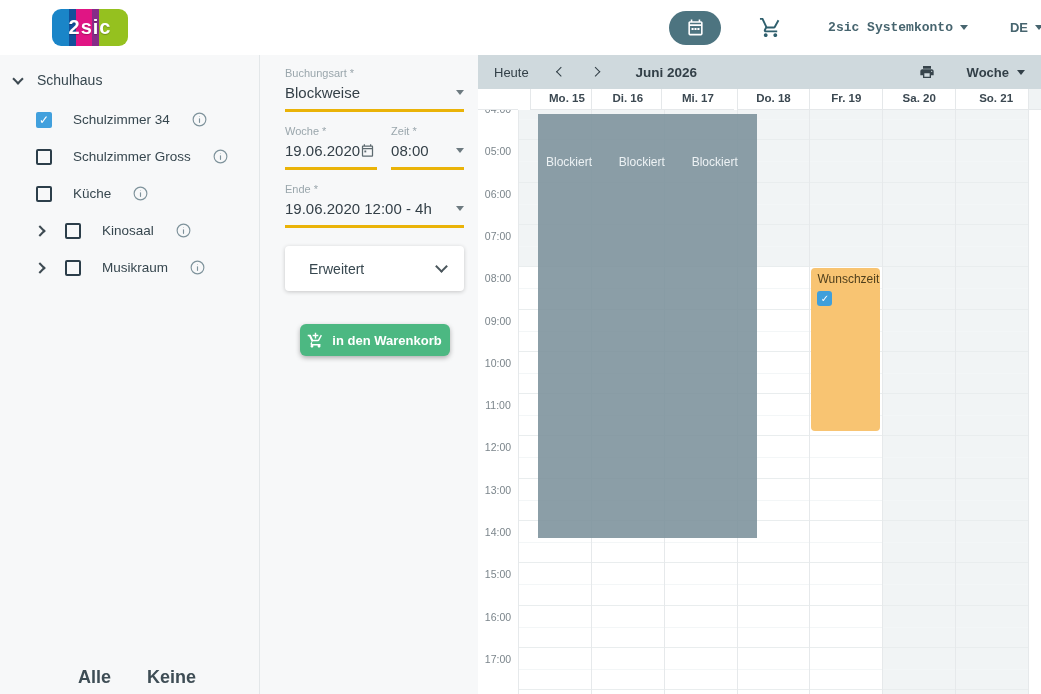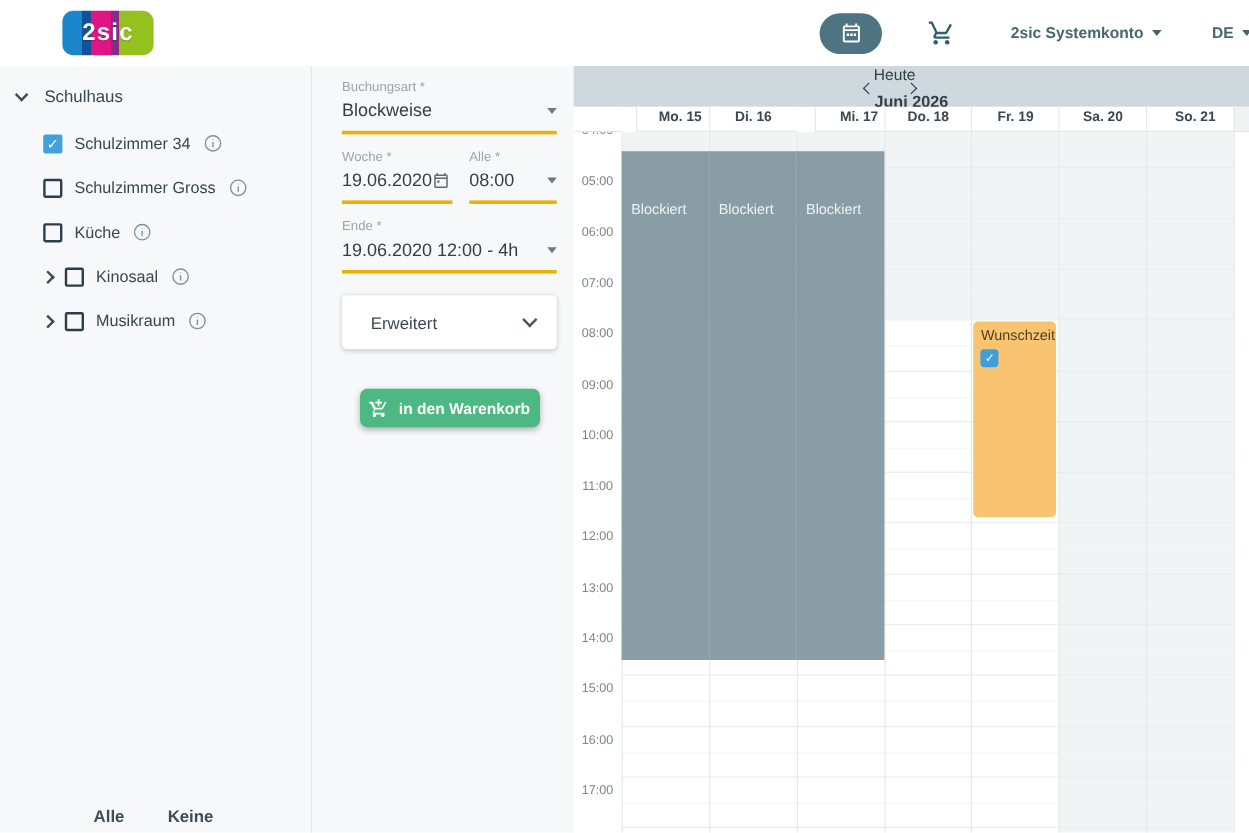--- a/index.html
+++ b/index.html
@@ -11,41 +11,41 @@
           display:flex;align-items:center;z-index:10;margin-left:24px;}
   .logo{margin-left:28px;width:76px;height:37px;border-radius:9px;display:flex;align-items:center;
         justify-content:center;color:#fff;font-weight:bold;font-size:20px;letter-spacing:1px;
         background:linear-gradient(90deg,#1a85c8 0 22%,#12519b 22% 31%,#e01584 31% 53%,#862c88 53% 62%,#95c11f 62% 100%);
         text-shadow:0 1px 1px rgba(0,0,0,.25);}
   .hspacer{flex:1;}
   .cal-btn{width:52px;height:34px;border-radius:17px;background:var(--accent-teal,#4d7480);
            display:flex;align-items:center;justify-content:center;margin-right:38px;cursor:pointer;}
   .cart-btn{color:#2f5f6d;margin-right:46px;display:flex;cursor:pointer;}
   .account,.lang{display:flex;align-items:center;gap:7px;font-size:13px;font-weight:bold;color:#47656f;cursor:pointer;}
-  .account{margin-right:42px;}
+  .account{margin-right:42px;font-family:Liberation Mono, monospace;}
   .lang{margin-right:22px;}
   .caret{width:0;height:0;border-left:4px solid transparent;border-right:4px solid transparent;
          border-top:5px solid #47656f;}
 
   
   .sidebar{position:absolute;top:55px;left:0;width:260px;height:639px;background:#f7f8f9;
            border-right:1px solid #e3e7e9;box-sizing:border-box;}
   .tree-root{display:flex;align-items:center;gap:15px;padding:17px 0 0 14px;font-size:14px;}
   .chev{display:inline-block;border:solid #3d4a52;border-width:0 2px 2px 0;padding:3px;}
   .chev.down{transform:rotate(45deg);margin-top:-3px;}
   .chev.right{transform:rotate(-45deg);}
   .tree-items{margin:13px 0 0 36px;}
-  .tree-item{display:flex;align-items:center;height:37px;gap:10px;font-size:13.5px;cursor:pointer;}
+  .tree-item{display:flex;align-items:center;height:37px;gap:21px;font-size:13.5px;cursor:pointer;}
   .cbx{width:16px;height:16px;border:2px solid #2c3e4a;border-radius:2px;box-sizing:border-box;flex:none;}
   .cbx.checked{border:none;background:var(--checkbox-blue,#41a0dd);color:#fff;display:flex;
                align-items:center;justify-content:center;font-size:12px;}
   .cbx.checked::after{content:"✓";}
   .info{color:#7e929b;display:flex;flex:none;}
   .sidebar-footer{position:absolute;bottom:6px;left:0;width:100%;display:flex;padding-left:78px;gap:36px;
-                  box-sizing:border-box;font-size:14px;font-weight:bold;color:#3e4d55;}
+                  box-sizing:border-box;font-size:18px;font-weight:bold;color:#3e4d55;}
   .sb-btn{cursor:pointer;}
 
   
   .form-panel{position:absolute;top:55px;left:260px;width:218px;height:639px;background:#f7f8f9;
               box-sizing:border-box;padding:12px 14px 0 25px;}
   .f-group{margin-bottom:13px;}
   .f-label{font-size:11px;color:#9aa6ac;margin-bottom:5px;}
   .f-field{border-bottom:3px solid #eab308;padding-bottom:8px;display:flex;align-items:center;}
   .f-value{font-size:15px;color:#333f47;flex:1;white-space:nowrap;}
   .f-caret{width:0;height:0;border-top:5px solid #6d7a80;border-left:4.5px solid transparent;
@@ -58,21 +58,21 @@
             height:45px;display:flex;align-items:center;justify-content:space-between;
             padding:0 18px 0 24px;box-sizing:border-box;font-size:14px;cursor:pointer;}
   .adv-chev{border:solid #4a565c;border-width:0 2px 2px 0;padding:3.5px;transform:rotate(45deg);margin-top:-5px;}
   .cart-green-btn{margin:33px auto 0;width:150px;height:32px;border-radius:6px;background:var(--button-green,#4cb882);
             color:#fff;display:flex;align-items:center;justify-content:center;gap:8px;font-size:13px;
             font-weight:bold;box-shadow:0 2px 5px rgba(0,0,0,.3);cursor:pointer;}
 
   
   .calendar{position:absolute;top:55px;left:478px;width:563px;height:639px;background:#fff;}
   .cal-toolbar{height:34px;background:var(--toolbar-bg,#cfd9dd);display:flex;align-items:center;
-               padding:0 16px;box-sizing:border-box;font-size:13px;color:#323f47;flex-direction:column;}
+               padding:0 16px;box-sizing:border-box;font-size:13px;color:#323f47;}
   .tb-today{margin-right:28px;cursor:pointer;}
   .tb-nav{display:flex;gap:28px;margin-right:36px;align-items:center;}
   .tb-chev{border:solid #323f47;border-width:0 1.8px 1.8px 0;padding:3.2px;display:inline-block;cursor:pointer;}
   .tb-chev.left{transform:rotate(135deg);}
   .tb-chev.right{transform:rotate(-45deg);}
   .tb-title{font-weight:bold;font-size:13.5px;}
   .tb-spacer{flex:1;}
   .tb-print{margin-right:32px;color:#37444b;display:flex;cursor:pointer;}
   .tb-view{display:flex;align-items:center;gap:8px;font-weight:bold;cursor:pointer;}
   .tb-view .caret{border-top-color:#323f47;}
@@ -85,21 +85,21 @@
              border-bottom:1px solid #e5e8ea;box-sizing:border-box;}
   .dh-right{position:absolute;left:550px;top:0;width:13px;height:21px;background:#f0f3f4;
             border-bottom:1px solid #e5e8ea;border-left:1px solid #e5e8ea;box-sizing:border-box;}
 
   .cal-body{position:absolute;top:55px;left:0;width:563px;height:584px;overflow:hidden;background:#fff;}
   .tint{position:absolute;background:#f1f4f5;}
   .hrow{position:absolute;left:40px;width:510px;height:42px;border-top:1px solid #e9edee;}
   .hrow::after{content:"";position:absolute;left:0;top:21px;width:100%;border-top:1px solid #f3f6f7;}
   .hlabel{position:absolute;left:0;width:40px;text-align:center;font-size:10.5px;color:#7b858b;}
   .vline{position:absolute;top:0;height:584px;border-left:1px solid #e6e9eb;}
-  .blocked{position:absolute;top:16px;height:424px;background:var(--blocked-fill,rgba(123,145,155,0.88));}
+  .blocked{position:absolute;top:4px;height:424px;background:var(--blocked-fill,rgba(123,145,155,0.88));margin-left:20px;}
   .blocked-label{position:absolute;top:41px;left:8px;font-size:12px;color:#edf2f4;}
   .event{position:absolute;background:var(--event-fill,#f8c472);border-radius:4px;box-sizing:border-box;
          padding:4px 6px;cursor:pointer;}
   .event-title{font-size:12px;color:#4f3f1c;}
   .event-cbx{margin-top:5px;width:15px;height:15px;border-radius:3px;background:#3f9fdb;color:#fff;
              font-size:10px;display:flex;align-items:center;justify-content:center;cursor:pointer;}
   .event-cbx::after{content:"✓";}
 </style>
 </head>
 <body>
@@ -221,21 +221,21 @@
           <span class="f-value">19.06.2020</span>
           <span class="dp-icon">
             <svg width="15" height="15" viewBox="0 0 24 24" fill="currentColor">
                 <path d="M19 4h-1V2h-2v2H8V2H6v2H5c-1.11 0-2 .9-2 2v14c0 1.1.89 2 2 2h14c1.1 0 2-.9 2-2V6c0-1.1-.9-2-2-2zm0 16H5V10h14v10zM5 8V6h14v2H5z"></path>
                 <path d="M7 12h3v3H7z"></path>
               </svg>
           </span>
         </div>
       </div>
       <div class="f-col-time">
-        <div class="f-label">Alle *</div>
+        <div class="f-label">Zeit *</div>
         <div class="f-field">
           <span class="f-value">08:00</span>
           <span class="f-caret"></span>
         </div>
       </div>
     </div>
     <div class="f-group">
       <div class="f-label">Ende *</div>
       <div class="f-field">
         <span class="f-value">19.06.2020 12:00 - 4h</span>
@@ -272,21 +272,21 @@
       </span>
       <span class="tb-view">
         <span>Woche</span>
         <span class="caret"></span>
       </span>
     </div>
     <div class="cal-dayheader">
         <div class="dh-gutter"></div>
         <div class="dh-cell" style="left: 40px; width: 72.86px; margin-left: 12px;">Mo. 15</div>
         <div class="dh-cell" style="left: 112.86px; width: 72.86px;">Di. 16</div>
-        <div class="dh-cell" style="left: 201px; width: 72.86px;">Mi. 17</div>
+        <div class="dh-cell" style="left: 183px; width: 72.86px;">Mi. 17</div>
         <div class="dh-cell" style="left: 258.57px; width: 72.86px;">Do. 18</div>
         <div class="dh-cell" style="left: 331.43px; width: 72.86px;">Fr. 19</div>
         <div class="dh-cell" style="left: 404.28px; width: 72.86px;">Sa. 20</div>
         <div class="dh-cell" style="left: 477.14px; width: 81px;">So. 21</div>
         <div class="dh-right"></div>
       </div>
     <div class="cal-body">
         <div class="tint" style="left: 40px; top: 0px; width: 510px; height: 156.2px;"></div>
         <div class="tint" style="left: 404.28px; top: 0px; width: 72.86px; height: 584px;"></div>
         <div class="tint" style="left: 477.14px; top: 0px; width: 72.86px; height: 584px;"></div>

